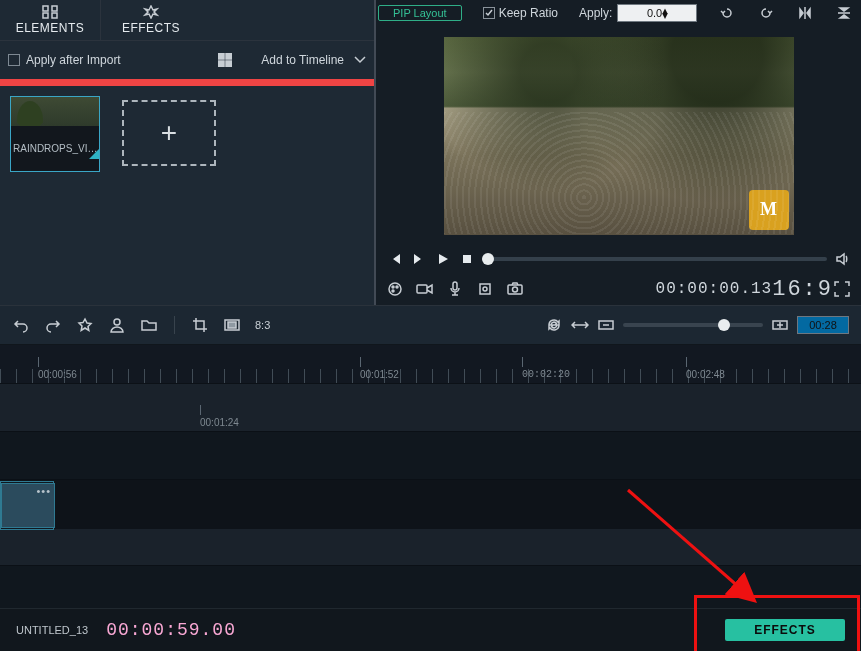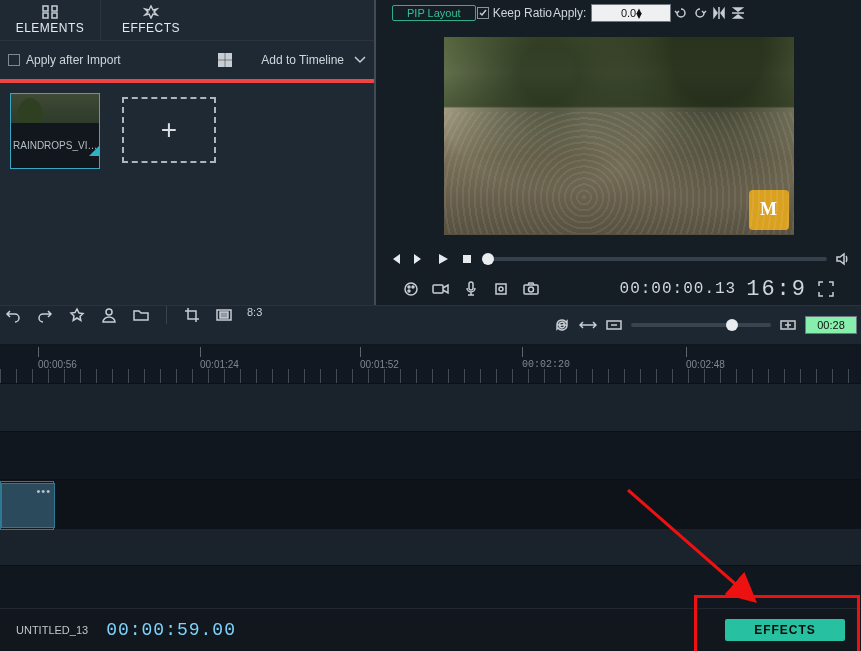--- a/index.html
+++ b/index.html
@@ -8,87 +8,87 @@
   
   .top{display:flex;height:305px;border-bottom:1px solid #2a323b}
   .left{width:374px;background:#1e2934;border-right:2px solid #424a55;display:flex;flex-direction:column}
   .right{flex:1;background:#151d25;display:flex;flex-direction:column}
 
   
   .tabs{display:flex;height:40px;border-bottom:1px solid #2b333d}
   .tab{flex:0 0 auto;width:100px;text-align:center;display:flex;flex-direction:column;align-items:center;justify-content:center;gap:2px;color:#e5eaee;font-size:12px;letter-spacing:.5px;cursor:pointer}
   .tab+.tab{border-left:1px solid #2b333d}
 
-  .subbar{display:flex;align-items:center;height:38px;padding:0 8px;border-bottom:4px solid #ef4444;gap:27px}
+  .subbar{display:flex;align-items:center;height:38px;padding:0 8px;border-bottom:7px solid #ef4444;gap:27px}
   .check{display:flex;align-items:center;gap:6px;cursor:pointer}
   .checkbox{width:10px;height:10px;border:1px solid #7e8993}
   .spacer{flex:1}
   .gridicon{width:14px;height:14px}
   .addtl{display:flex;align-items:center;gap:10px;cursor:pointer}
 
   .mediaarea{flex:1;padding:10px;display:flex;gap:22px}
   .thumb{width:88px;height:74px;position:relative;border:1px solid #3aa6c6;background:linear-gradient(#3e4a34,#2e3a2b 40%,#7a765e 41%,#56513e);cursor:pointer;overflow:hidden}
   .thumb::after{content:"";position:absolute;right:0;bottom:12px;border:5px solid transparent;border-right-color:#2fb3c4;border-bottom-color:#2fb3c4}
   .thlabel{position:absolute;left:0;right:0;bottom:0;background:#12171d;color:#b4bec5;font-size:10px;padding:17px 2px;white-space:nowrap;overflow:hidden}
   .thtree{position:absolute;left:6px;top:4px;width:26px;height:38px;background:radial-gradient(circle at 50% 30%,#2e4021 55%,transparent 56%);border-radius:50%}
   .addbox{width:90px;height:62px;border:2px dashed #aeb6bd;display:flex;align-items:center;justify-content:center;color:#d9dee2;font-size:28px;margin-top:4px;cursor:pointer}
 
   
-  .pipbar{display:flex;align-items:center;gap:1px;height:26px;padding:0 16px}
+  .pipbar{display:flex;align-items:center;gap:21px;height:26px;padding:0 2px}
   .pipbtn{border:1px solid #2fae87;color:#34c095;padding:1px 14px;font-size:11px;cursor:pointer;border-radius:2px}
   .keep{display:flex;align-items:center;gap:4px;cursor:pointer}
   .keep .cb{width:10px;height:10px;border:1px solid #8a939b;display:flex;align-items:center;justify-content:center}
   .keep .ck{width:8px;height:8px}
   .angle{display:flex;align-items:center;gap:5px}
   .spin{width:70px;height:16px;background:#eef0f2;border:1px solid #6f7880;display:flex;align-items:center;justify-content:center;padding:0 4px;color:#111;font-size:11px}
   .spinbtns{display:flex;flex-direction:column;gap:0;line-height:5px;color:#111}
   .ricon{width:18px;height:18px;display:flex;align-items:center;justify-content:center;color:#c7cdd3;cursor:pointer}
 
   .previewbox{flex:1;display:flex;align-items:center;justify-content:center}
   .preview{width:350px;height:198px;background:linear-gradient(#5c6a42 0%,#6a7751 18%,#4f5d3c 35%,#a9a287 36%,#7a725a 60%,#585040 100%);position:relative;overflow:hidden}
   .preview::before{content:"";position:absolute;inset:0;background:radial-gradient(circle at 30% 18%,rgba(20,30,14,.6) 10%,transparent 40%),radial-gradient(circle at 78% 10%,rgba(18,26,12,.7) 14%,transparent 45%)}
   .preview::after{content:"";position:absolute;left:0;right:0;top:38%;height:62%;background:repeating-radial-gradient(circle at 40% 70%,rgba(255,255,255,.07) 0 2px,transparent 2px 6px)}
   .wm{position:absolute;right:5px;bottom:5px;width:40px;height:40px;background:#d9a11f;border-radius:4px;display:flex;align-items:center;justify-content:center;color:#fff;font-weight:bold;font-size:18px;font-family:serif}
 
   .pvctrl{height:28px;display:flex;align-items:center;gap:6px;padding:0 10px}
   .pvslider{flex:1;height:4px;background:#34404b;position:relative;border-radius:2px}
   .pvslider .kn{position:absolute;left:0;top:-4px;width:12px;height:12px;border-radius:50%;background:#e9edef}
 
-  .pvinfo{height:32px;display:flex;align-items:center;gap:10px;padding:0 26px;justify-content:flex-end}
+  .pvinfo{height:32px;display:flex;align-items:center;padding:0 10px;justify-content:flex-end}
   .pvinfo .lefticons{display:flex;gap:12px;margin-right:auto}
   .timecode{font-family:'Courier New',monospace;font-size:16px;color:#cfd6dc;letter-spacing:1px}
   .ar{font-family:'Courier New',monospace;font-size:22px;letter-spacing:2px}
 
   
-  .tlbar{height:38px;background:#1c2732;display:flex;padding:0 4px;gap:14px;border-bottom:1px solid #10161c}
+  .tlbar{height:38px;background:#1c2732;display:flex;align-items:center;padding:0 12px;gap:14px;border-bottom:1px solid #10161c}
   .tlbar .sep{width:1px;height:18px;background:#38434d;margin:0 2px}
   .tlbar .txt{font-size:11px;color:#c8cfd5}
   .zoom{display:flex;align-items:center;gap:8px;margin-left:auto}
   .ztrack{width:140px;height:4px;background:#39444f;position:relative;border-radius:2px}
   .ztrack .kn{position:absolute;top:-4px;width:12px;height:12px;border-radius:50%;background:#e9edef}
-  .zoombox{width:50px;height:16px;background:#86efac;border:1px solid #6e7780;color:#111;font-size:11px;display:flex;align-items:center;justify-content:center}
+  .zoombox{width:50px;height:16px;background:#0369a1;border:1px solid #6e7780;color:#111;font-size:11px;display:flex;align-items:center;justify-content:center}
 
   
   .ruler{height:38px;background:#121821;position:relative;color:#7e8890;font-size:10px;border-bottom:1px solid #0c1117}
-  .tickmaj{position:absolute;top:2px}
+  .tickmaj{position:absolute;top:12px}
   .tickmaj .ln{width:1px;height:10px;background:#5a6671;margin-bottom:2px}
   .ticks{position:absolute;bottom:0;left:0;right:0;height:14px;background:repeating-linear-gradient(90deg,#414c56 0 1px,transparent 1px 16px)}
 
   
   .tracks{background:#0e1319}
   .track{height:47px;background:#1a222b;border-bottom:1px solid #0b1016}
   .track.dark{background:#10171e}
   .track.clip{position:relative}
   .clip{position:absolute;left:0;top:1px;bottom:1px;width:52px;background:#2b4b5d;border:1px solid #2f7a92}
   .clip .dots{position:absolute;right:3px;top:1px;color:#b7c3cb;font-size:11px;letter-spacing:1px}
 
   
   .bottom{position:absolute;left:0;right:0;bottom:0;height:42px;background:#11171d;border-top:1px solid #20282f;display:flex;align-items:center;padding:0 16px;gap:18px}
   .projname{font-size:11px;color:#bfc6cc}
-  .bigtc{font-family:'Courier New',monospace;font-size:18px;color:#7dd3fc;letter-spacing:1px}
+  .bigtc{font-family:'Courier New',monospace;font-size:18px;color:#f9a8d4;letter-spacing:1px}
   .export{margin-left:auto;width:120px;height:22px;background:#27c0a1;color:#0b0b0b;font-weight:bold;font-size:12px;display:flex;align-items:center;justify-content:center;border-radius:2px;letter-spacing:1px;cursor:pointer}
 
   
   .hlbox{position:absolute;left:694px;top:595px;width:160px;height:54px;border:3px solid #e11;padding:0;pointer-events:none}
   .arrow{position:absolute;left:623px;top:485px;pointer-events:none}
 
   .icon{stroke:#c7cdd3;fill:none;stroke-width:1.5}
 </style>
 </head>
 <body>
@@ -342,21 +342,21 @@
       </span>
     <div class="zoombox">
         <span>00:28</span>
       </div>
   </div>
 </div>
 
 <div class="ruler" id="ruler">
   <div class="ticks"></div>
 <div class="tickmaj" style="left: 38px;"><div class="ln"></div><span>00:00:56</span></div>
-    <div class="tickmaj" style="left: 200px;"><div class="ln"></div><span>00:01:24</span></div>
+    <div class="tickmaj" style="left: 200px; margin-top: 48px;"><div class="ln"></div><span>00:01:24</span></div>
     <div class="tickmaj" style="left: 360px;"><div class="ln"></div><span>00:01:52</span></div>
     <div class="tickmaj" style="left: 522px; font-family: Liberation Mono, monospace;"><div class="ln"></div><span>00:02:20</span></div>
     <div class="tickmaj" style="left: 686px;"><div class="ln"></div><span>00:02:48</span></div>
   </div>
 
 <div class="tracks">
   <div class="track"></div>
   <div class="track dark"></div>
   <div class="track dark clip">
     <div class="clip">

